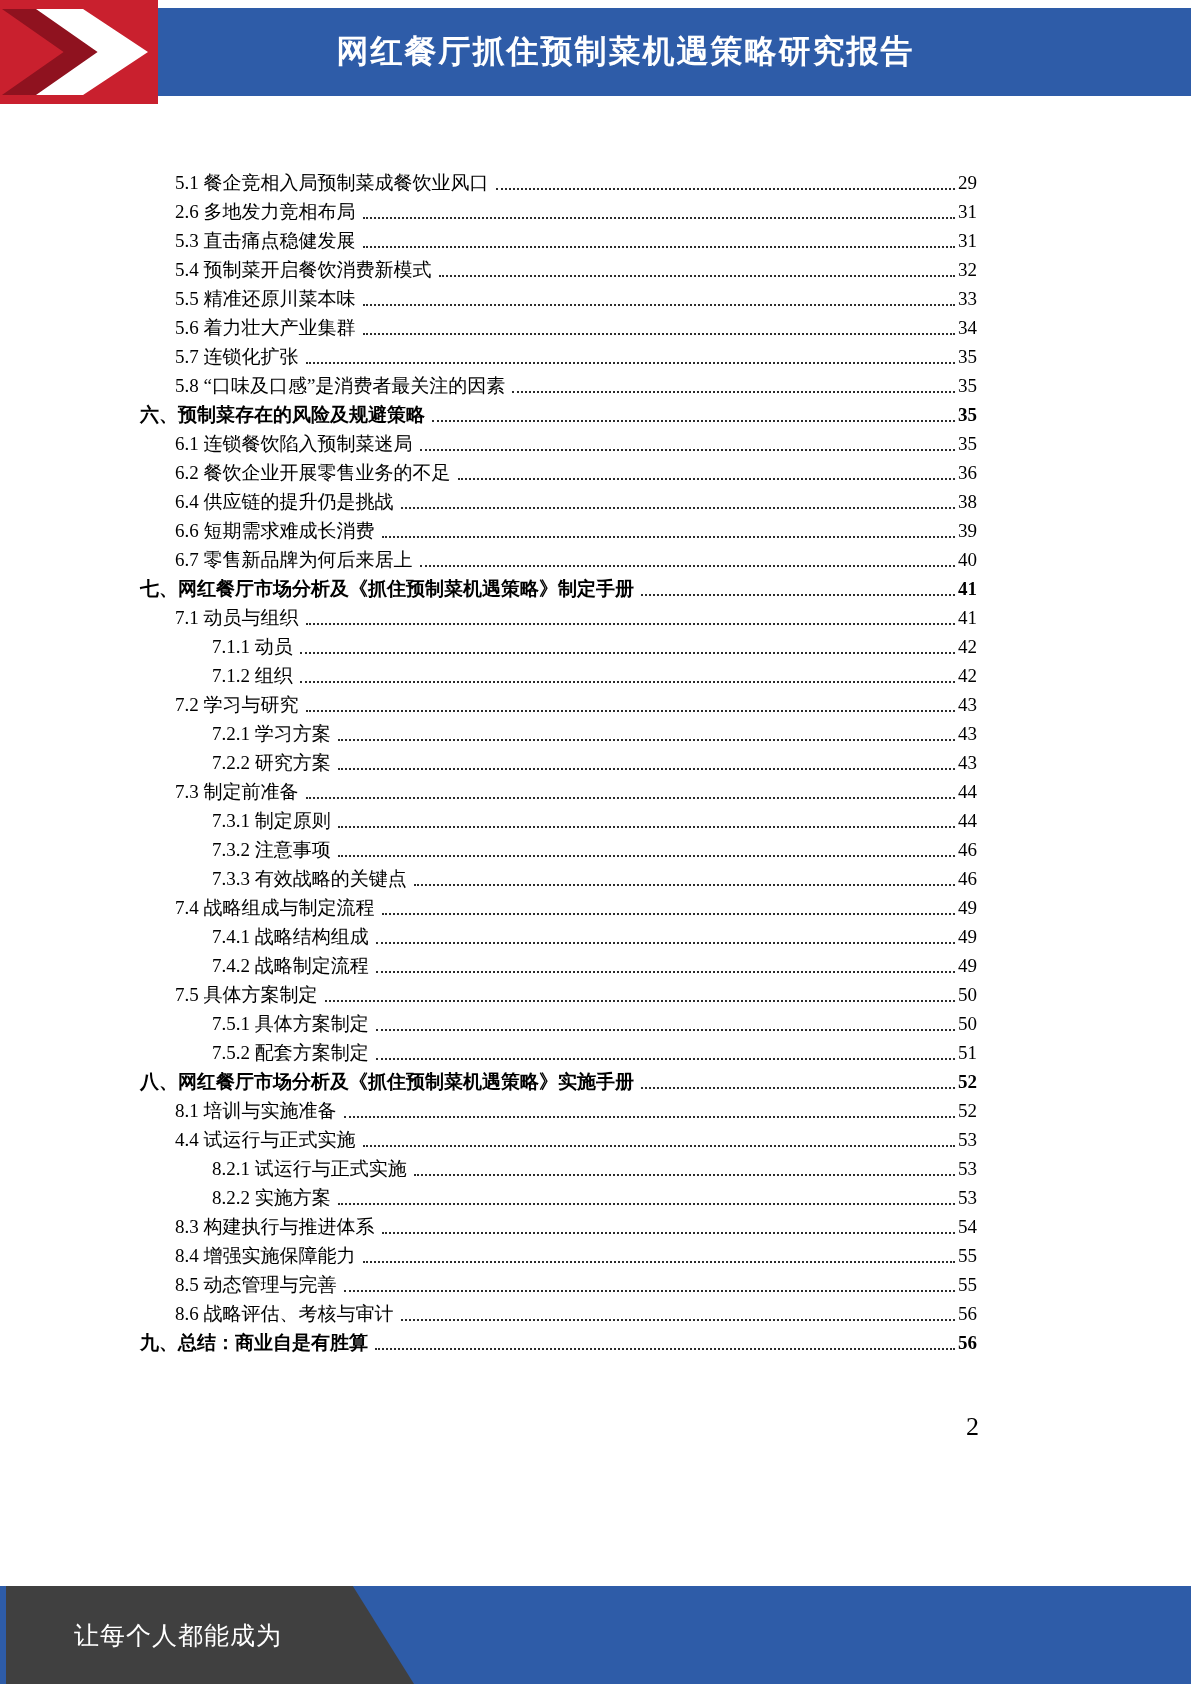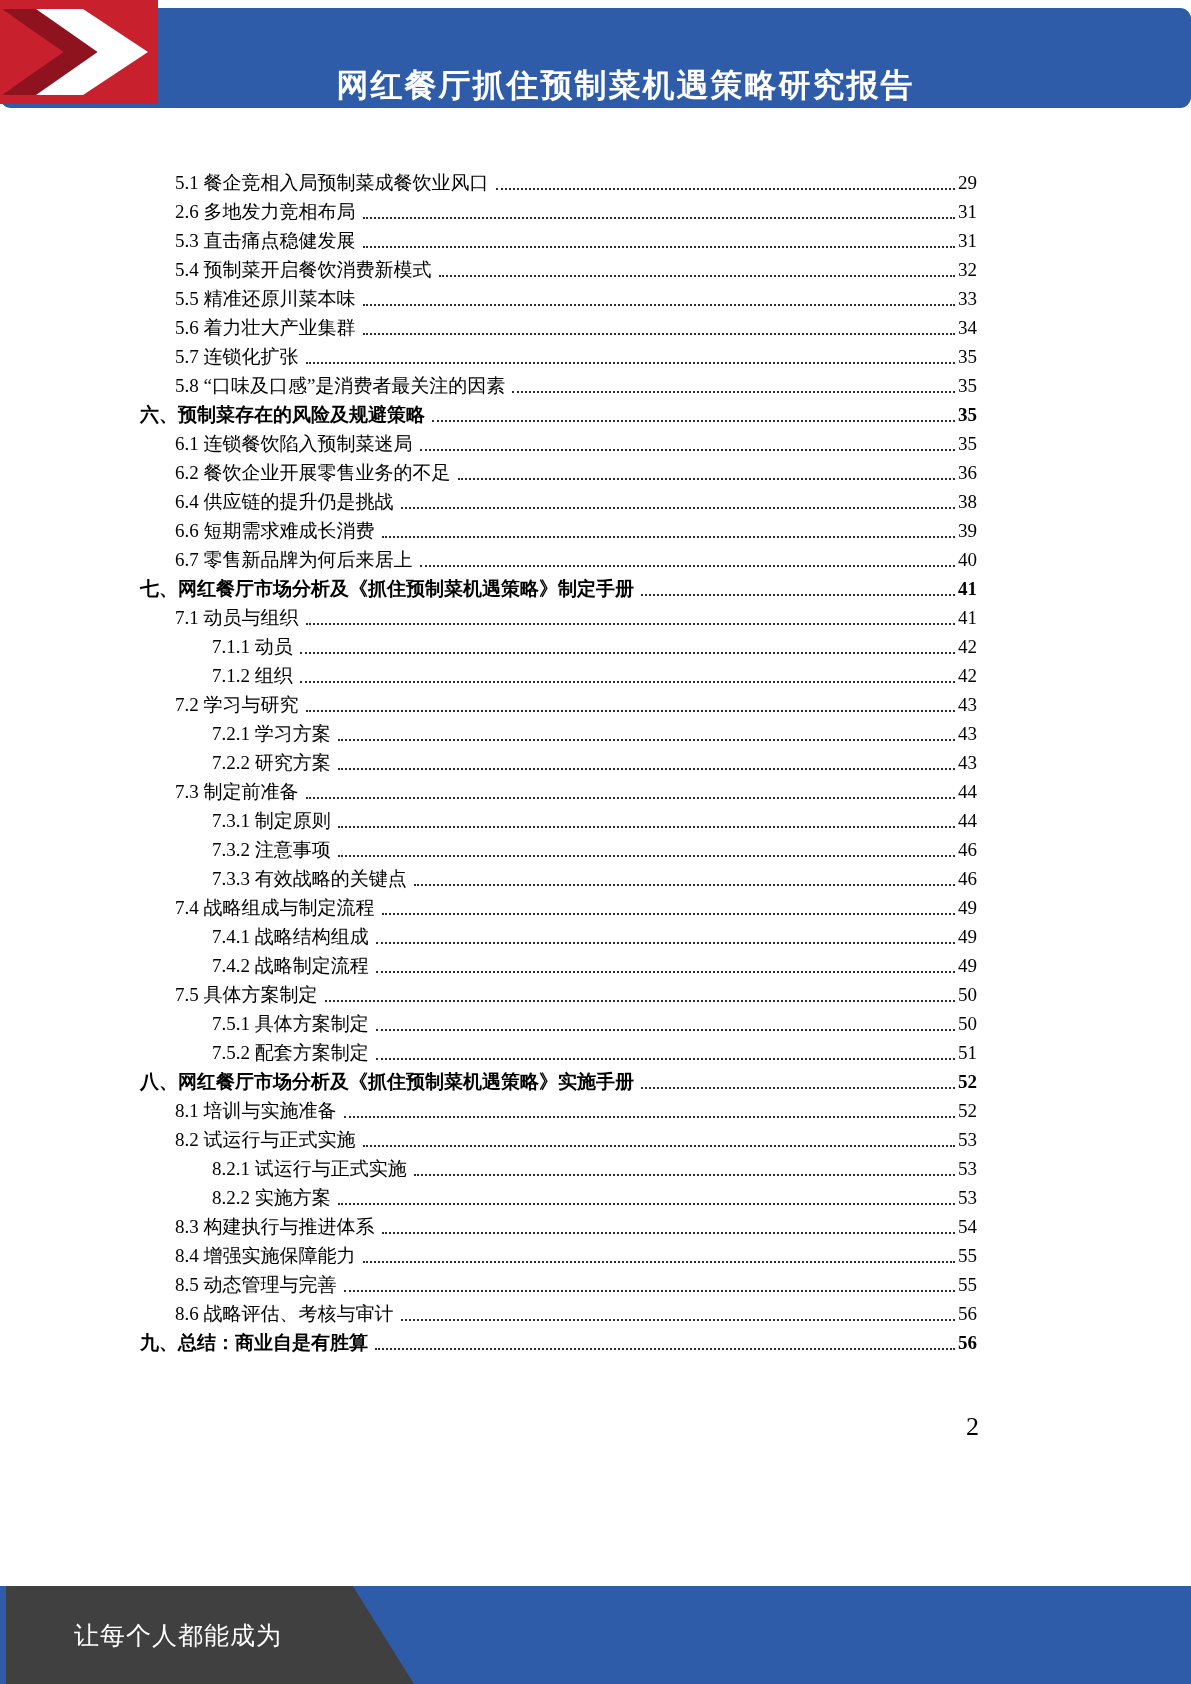--- a/index.html
+++ b/index.html
@@ -7,23 +7,23 @@
   body {
     width: 1191px; height: 1684px;
     position: relative;
     font-family: "Liberation Serif", serif;
     overflow: hidden;
   }
 
   
   .header {
     position: absolute; top: 8px; left: 0;
-    width: 100%; height: 100px;
+    width: 100%; height: 88px;
     background: #2e5ca8;
-    display: flex; align-items: flex-end; justify-content: center; border-radius: 11px;
+    display: flex; align-items: center; justify-content: center;
   }
   .header-title {
     color: #ffffff;
     font-family: "Liberation Sans", sans-serif;
     font-size: 32px; font-weight: bold;
     letter-spacing: 2px;
     padding-left: 60px;
     white-space: nowrap;
   }
   .red-flag {
@@ -266,21 +266,21 @@
         <span class="toc-text">八、网红餐厅市场分析及《抓住预制菜机遇策略》实施手册</span>
         <span class="leader"></span>
         <span class="toc-page">52</span>
       </div>
       <div class="toc-row lvl2">
         <span class="toc-text">8.1 培训与实施准备</span>
         <span class="leader"></span>
         <span class="toc-page">52</span>
       </div>
       <div class="toc-row lvl2">
-        <span class="toc-text">8.2 试运行与正式实施</span>
+        <span class="toc-text">4.4 试运行与正式实施</span>
         <span class="leader"></span>
         <span class="toc-page">53</span>
       </div>
       <div class="toc-row lvl3">
         <span class="toc-text">8.2.1 试运行与正式实施</span>
         <span class="leader"></span>
         <span class="toc-page">53</span>
       </div>
       <div class="toc-row lvl3">
         <span class="toc-text">8.2.2 实施方案</span>

